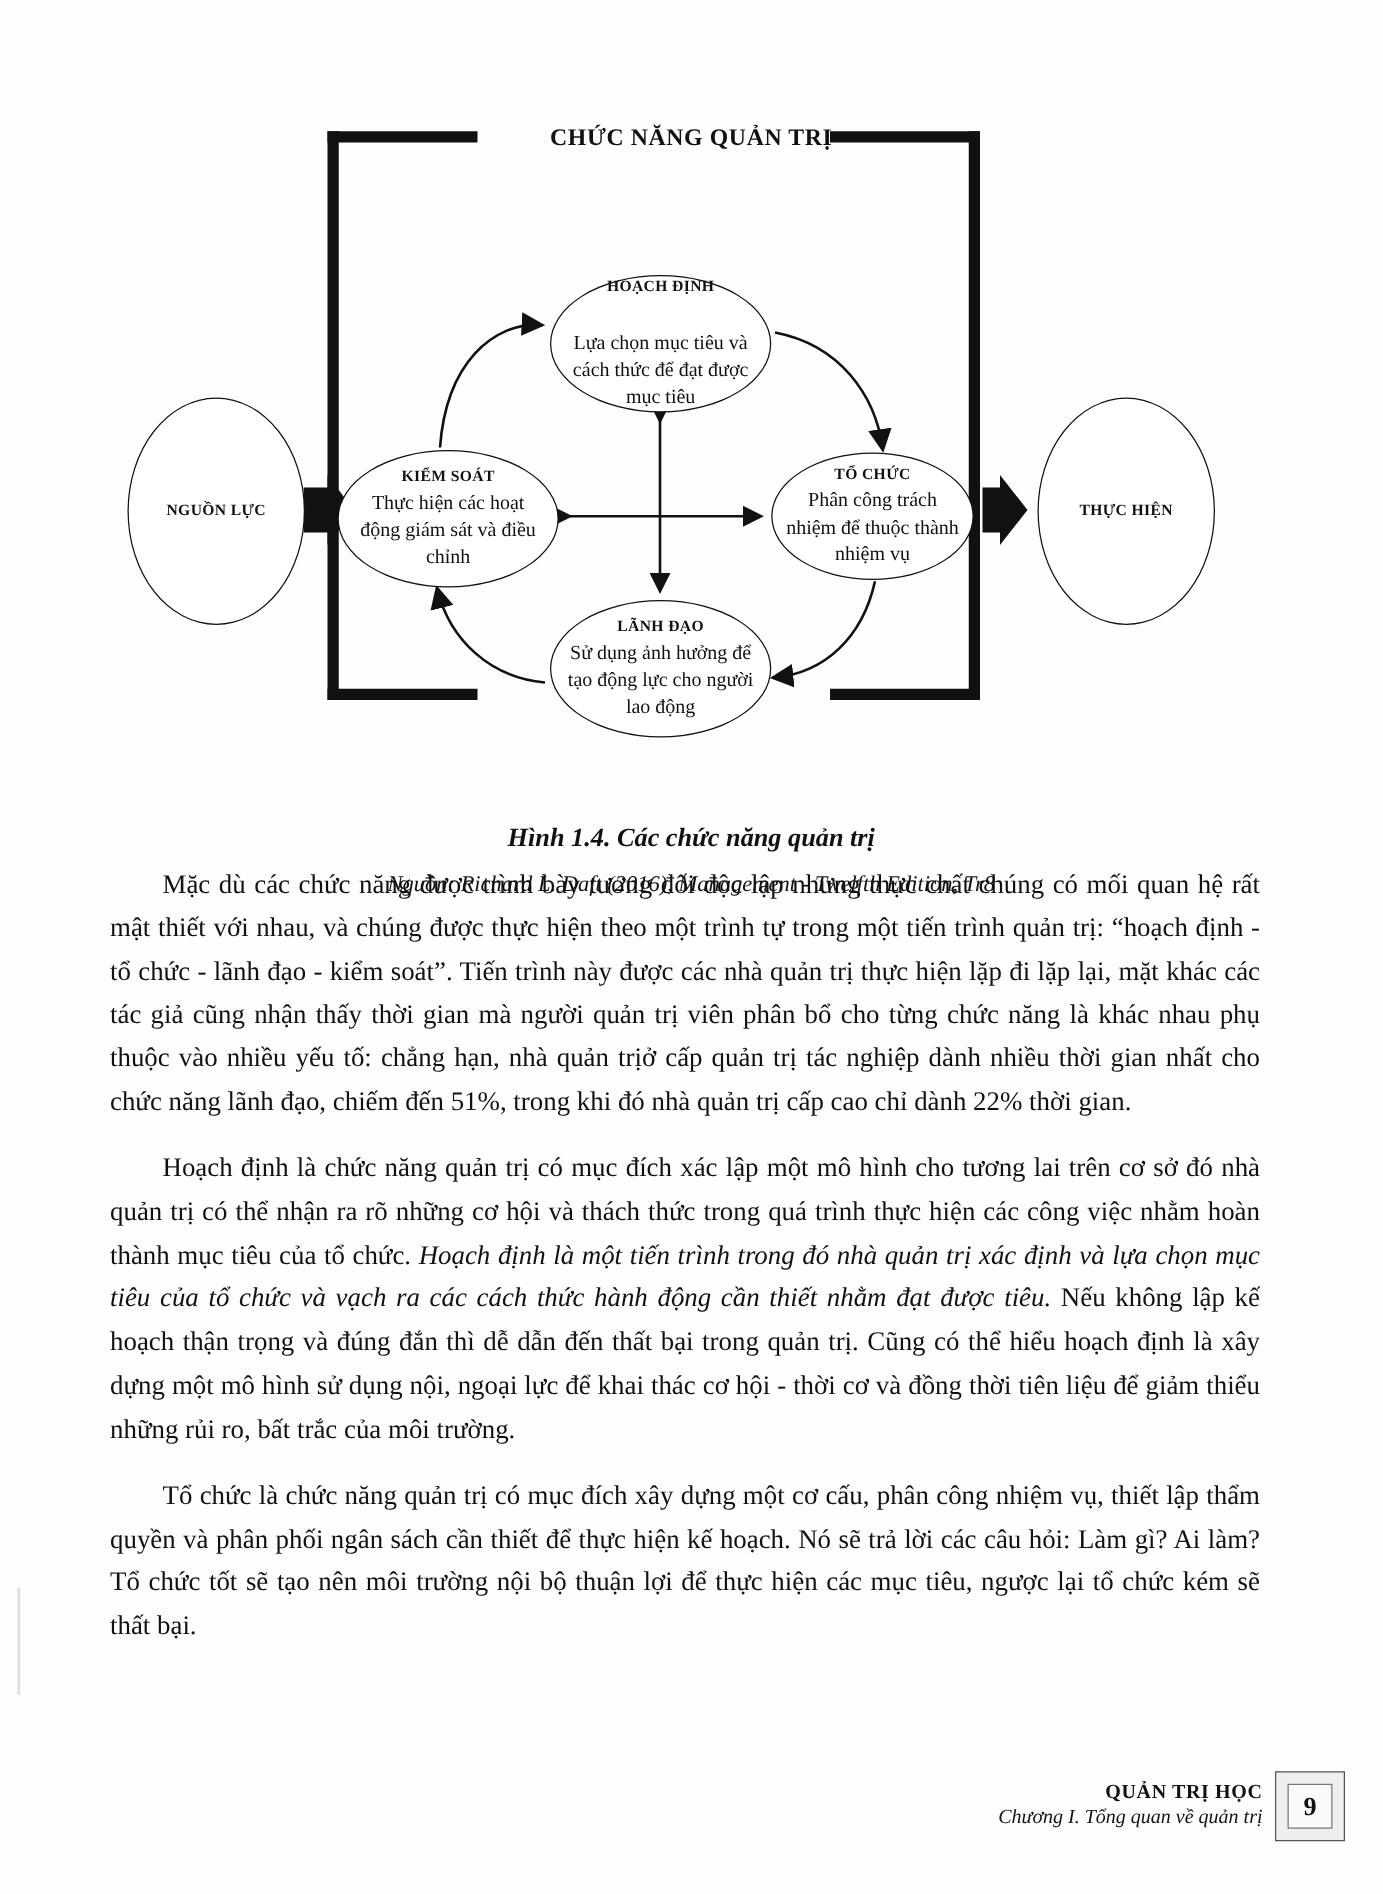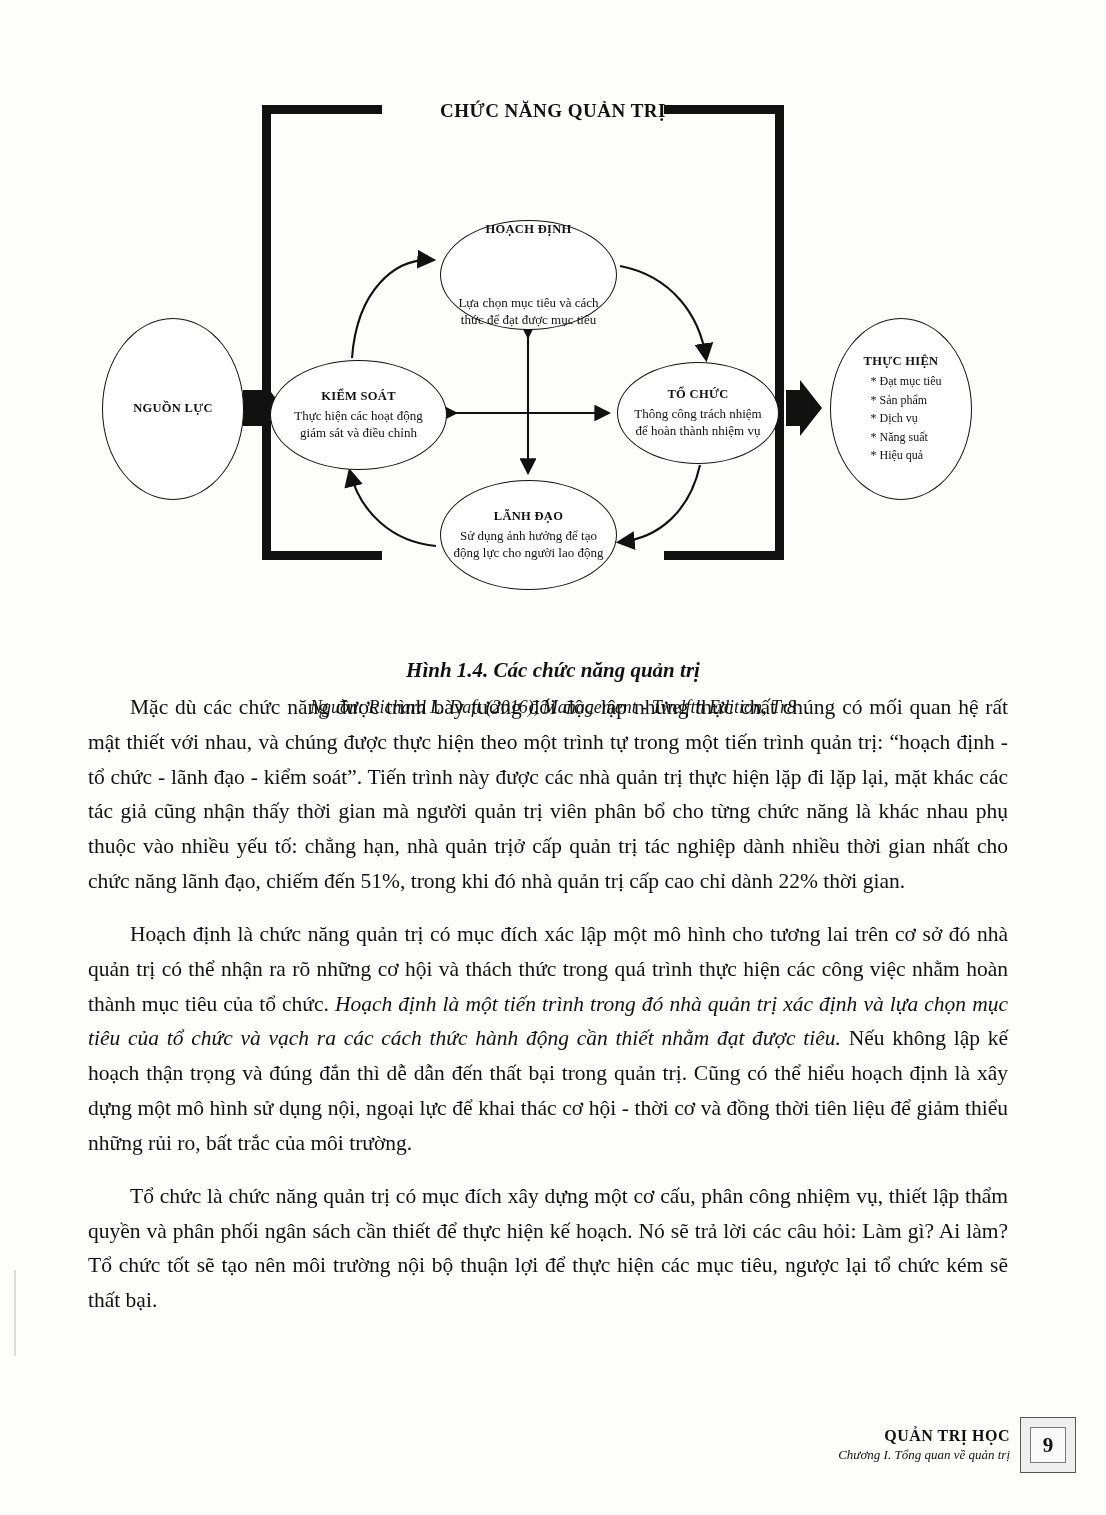--- a/index.html
+++ b/index.html
@@ -97,21 +97,21 @@
     text-align: center;
     line-height: 1.35;
   }
   .ellipse .e-title {
     font-weight: bold;
     font-size: 12.5px;
     letter-spacing: 0.3px;
     margin-bottom: 2px;
   }
   .ellipse .e-body {
-    font-size: 13px;
+    font-size: 16px;
     padding: 0 10px;
   }
   .ellipse.side .e-body {
     text-align: left;
     font-size: 12px;
     line-height: 1.55;
     padding-left: 20px;
   }
   .ellipse.side .e-body div { white-space: nowrap; }
 
@@ -167,21 +167,21 @@
     bottom: 52px;
     text-align: right;
   }
   .footer .f-line1 {
     font-weight: bold;
     font-size: 16px;
     letter-spacing: 0.5px;
   }
   .footer .f-line2 {
     font-style: italic;
-    font-size: 13px;
+    font-size: 16px;
     margin-top: 2px;
   }
   .page-number-box {
     position: absolute;
     right: 30px;
     bottom: 42px;
     width: 54px;
     height: 54px;
     border: 1px solid #555;
     background: #efefef;
@@ -251,46 +251,39 @@
       <path d="M786,318 L786,310 L800,310 L800,300 L822,328 L800,356 L800,346 L786,346 Z" fill="#111"></path>
     </svg>
 
     <div class="ellipse" id="ell-hoach">
       <div class="e-title">HOẠCH ĐỊNH</div>
       <div class="e-body">Lựa chọn mục tiêu và cách thức để đạt được mục tiêu</div>
     </div>
 
     <div class="ellipse" id="ell-tochuc">
       <div class="e-title">TỔ CHỨC</div>
-      <div class="e-body">Thông công trách nhiệm để hoàn thành nhiệm vụ</div>
+      <div class="e-body">Phân công trách nhiệm để thuộc thành nhiệm vụ</div>
     </div>
 
     <div class="ellipse" id="ell-lanhdao">
       <div class="e-title">LÃNH ĐẠO</div>
       <div class="e-body">Sử dụng ảnh hưởng để tạo động lực cho người lao động</div>
     </div>
 
     <div class="ellipse" id="ell-kiemsoat">
       <div class="e-title">KIỂM SOÁT</div>
       <div class="e-body">Thực hiện các hoạt động giám sát và điều chỉnh</div>
     </div>
 
     <div class="ellipse side" id="ell-nguonluc">
       <div class="e-title">NGUỒN LỰC</div>
     </div>
 
     <div class="ellipse side" id="ell-thuchien">
       <div class="e-title">THỰC HIỆN</div>
-      <div class="e-body">
-        <div>* Đạt mục tiêu</div>
-        <div>* Sản phẩm</div>
-        <div>* Dịch vụ</div>
-        <div>* Năng suất</div>
-        <div>* Hiệu quả</div>
-      </div>
     </div>
 
     <div class="fig-caption">Hình 1.4. Các chức năng quản trị</div>
     <div class="fig-source">Nguồn: Richard L. Daft (2016), Management - Twelfth Edition, Tr8</div>
   </div>
 
   <div class="body-text">
     <p>Mặc dù các chức năng được trình bày tương đối độc lập nhưng thực chất chúng có mối quan hệ rất mật thiết với nhau, và chúng được thực hiện theo một trình tự trong một tiến trình quản trị: “hoạch định - tổ chức - lãnh đạo - kiểm soát”. Tiến trình này được các nhà quản trị thực hiện lặp đi lặp lại, mặt khác các tác giả cũng nhận thấy thời gian mà người quản trị viên phân bổ cho từng chức năng là khác nhau phụ thuộc vào nhiều yếu tố: chẳng hạn, nhà quản trịở cấp quản trị tác nghiệp dành nhiều thời gian nhất cho chức năng lãnh đạo, chiếm đến 51%, trong khi đó nhà quản trị cấp cao chỉ dành 22% thời gian.</p>
     <p><span>Hoạch định là chức năng quản trị có mục đích xác lập một mô hình cho tương lai trên cơ sở đó nhà quản trị có thể nhận ra rõ những cơ hội và thách thức trong quá trình thực hiện các công việc nhằm hoàn thành mục tiêu của tổ chức. </span><em>Hoạch định là một tiến trình trong đó nhà quản trị xác định và lựa chọn mục tiêu của tổ chức và vạch ra các cách thức hành động cần thiết nhằm đạt được tiêu.</em><span> Nếu không lập kế hoạch thận trọng và đúng đắn thì dễ dẫn đến thất bại trong quản trị. Cũng có thể hiểu hoạch định là xây dựng một mô hình sử dụng nội, ngoại lực để khai thác cơ hội - thời cơ và đồng thời tiên liệu để giảm thiểu những rủi ro, bất trắc của môi trường.</span></p>
     <p>Tổ chức là chức năng quản trị có mục đích xây dựng một cơ cấu, phân công nhiệm vụ, thiết lập thẩm quyền và phân phối ngân sách cần thiết để thực hiện kế hoạch. Nó sẽ trả lời các câu hỏi: Làm gì? Ai làm? Tổ chức tốt sẽ tạo nên môi trường nội bộ thuận lợi để thực hiện các mục tiêu, ngược lại tổ chức kém sẽ thất bại.</p>

